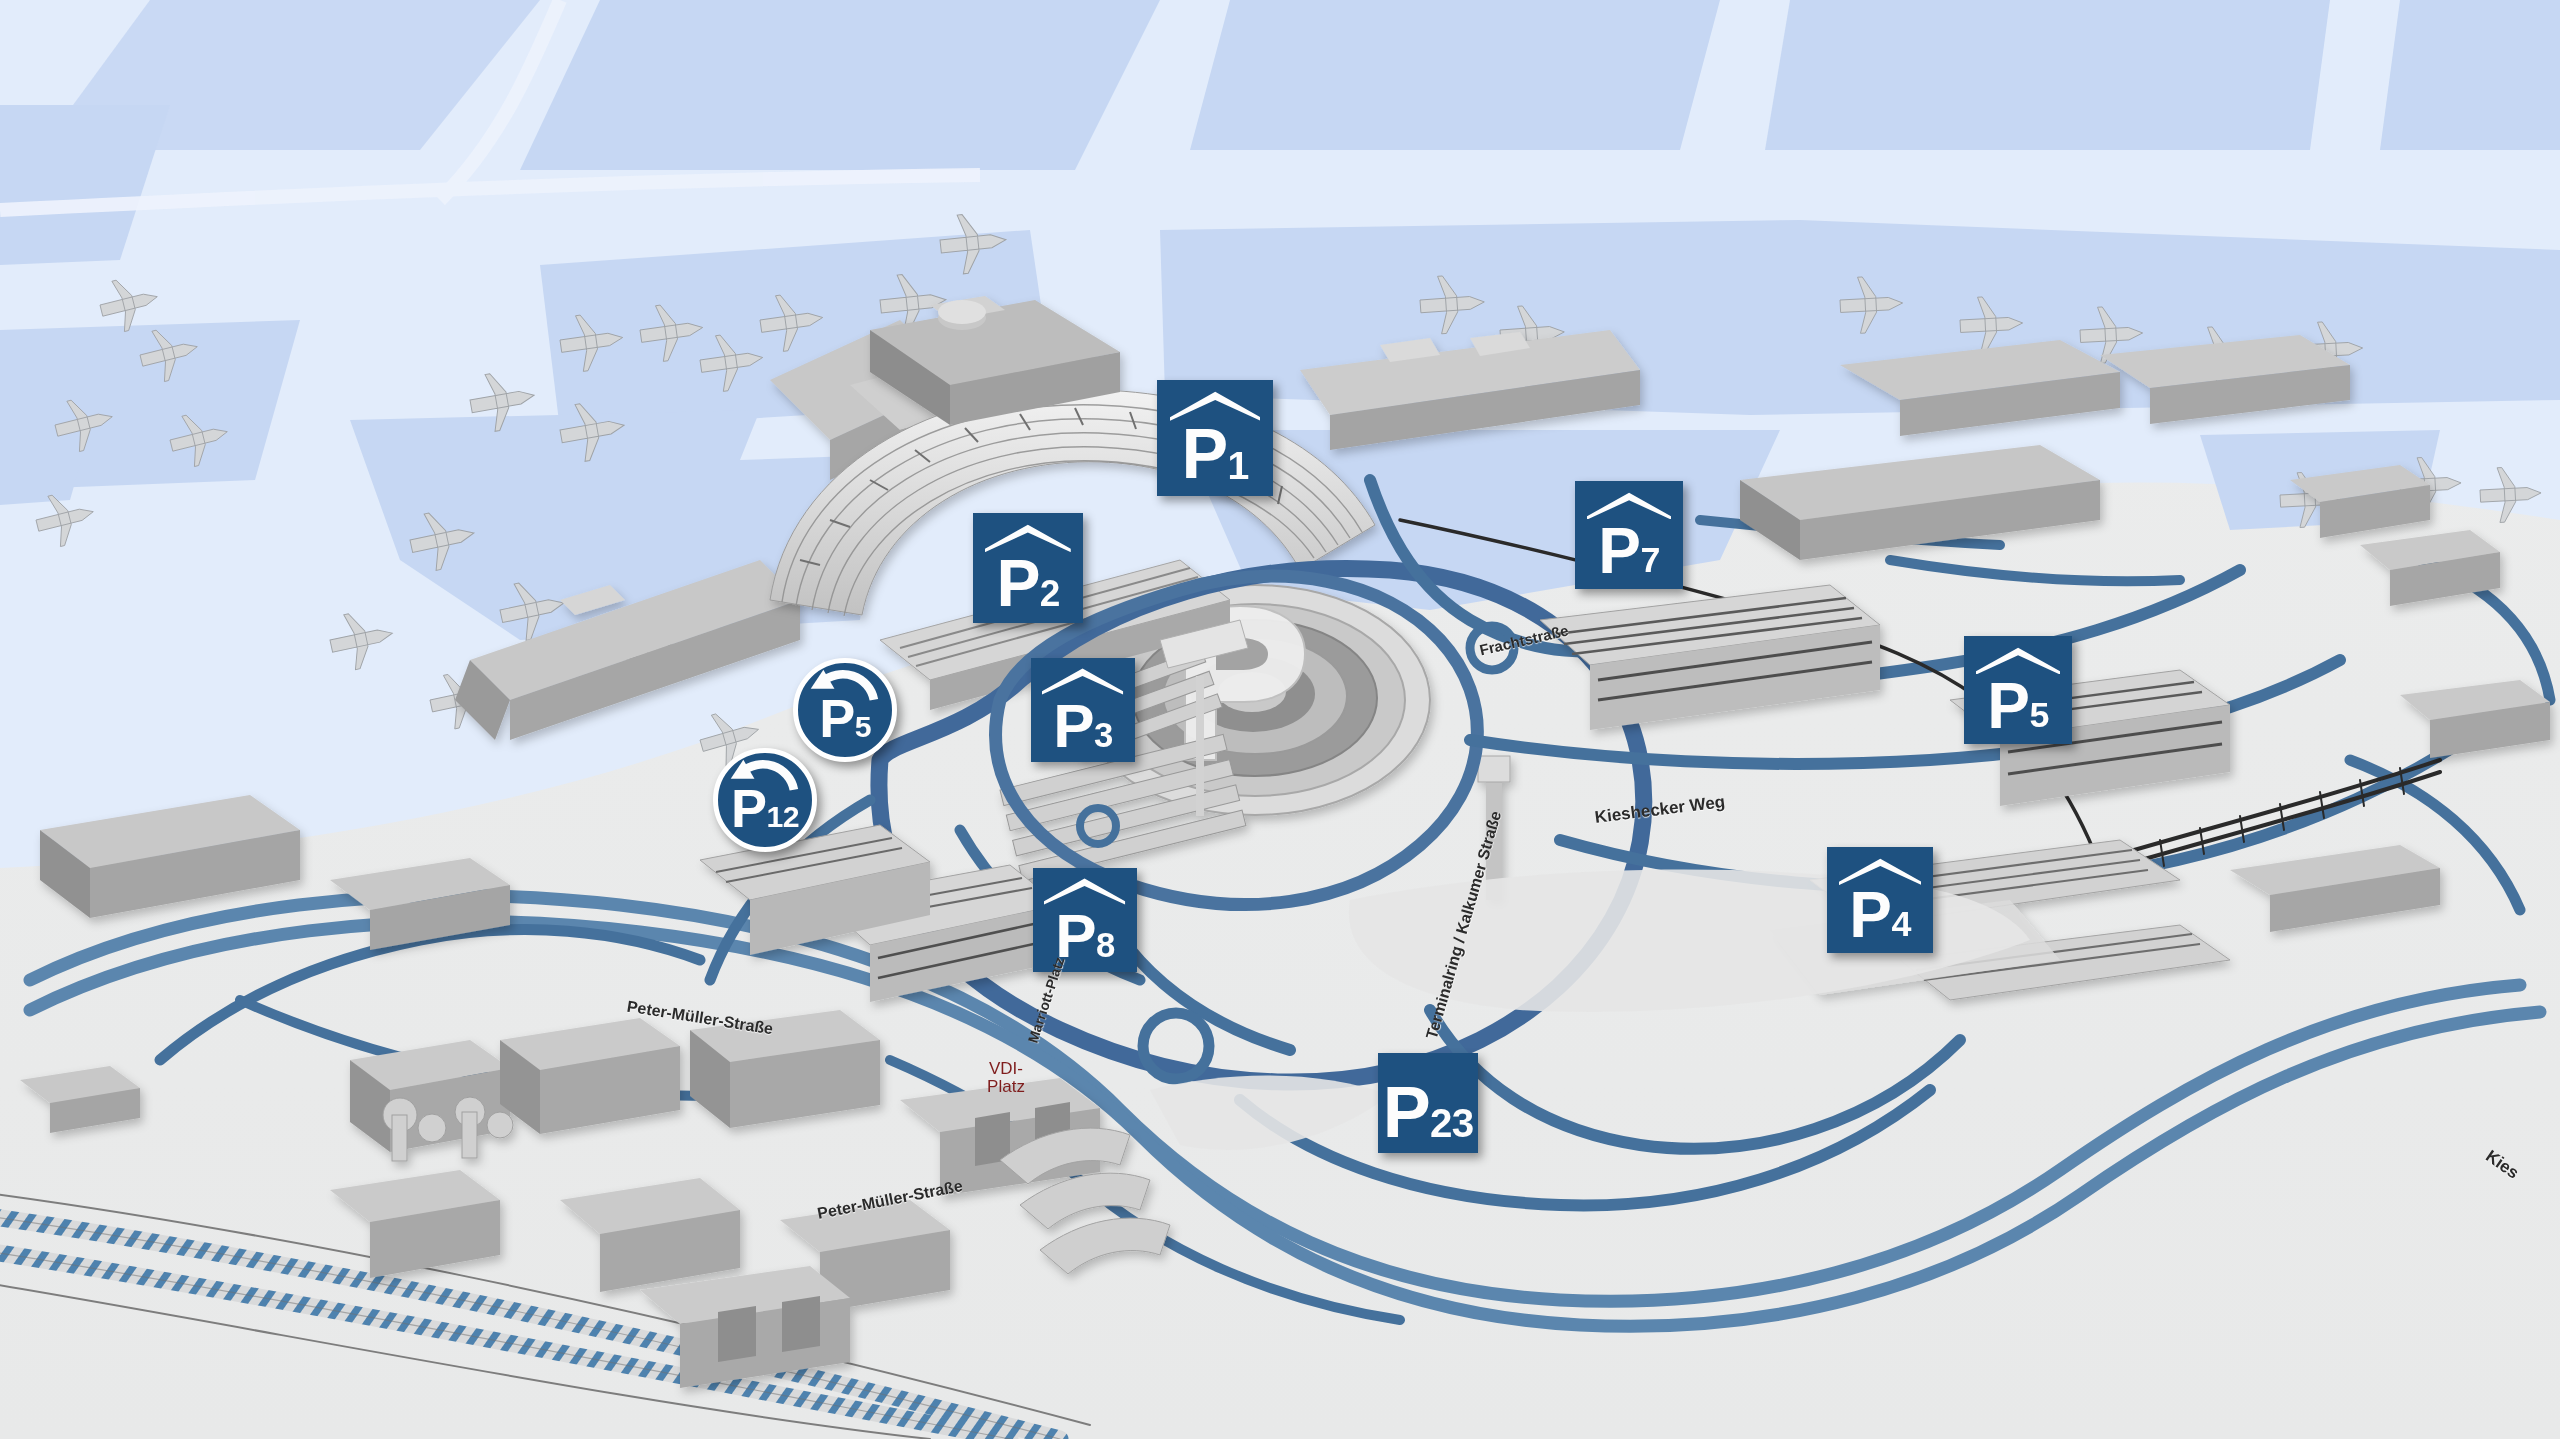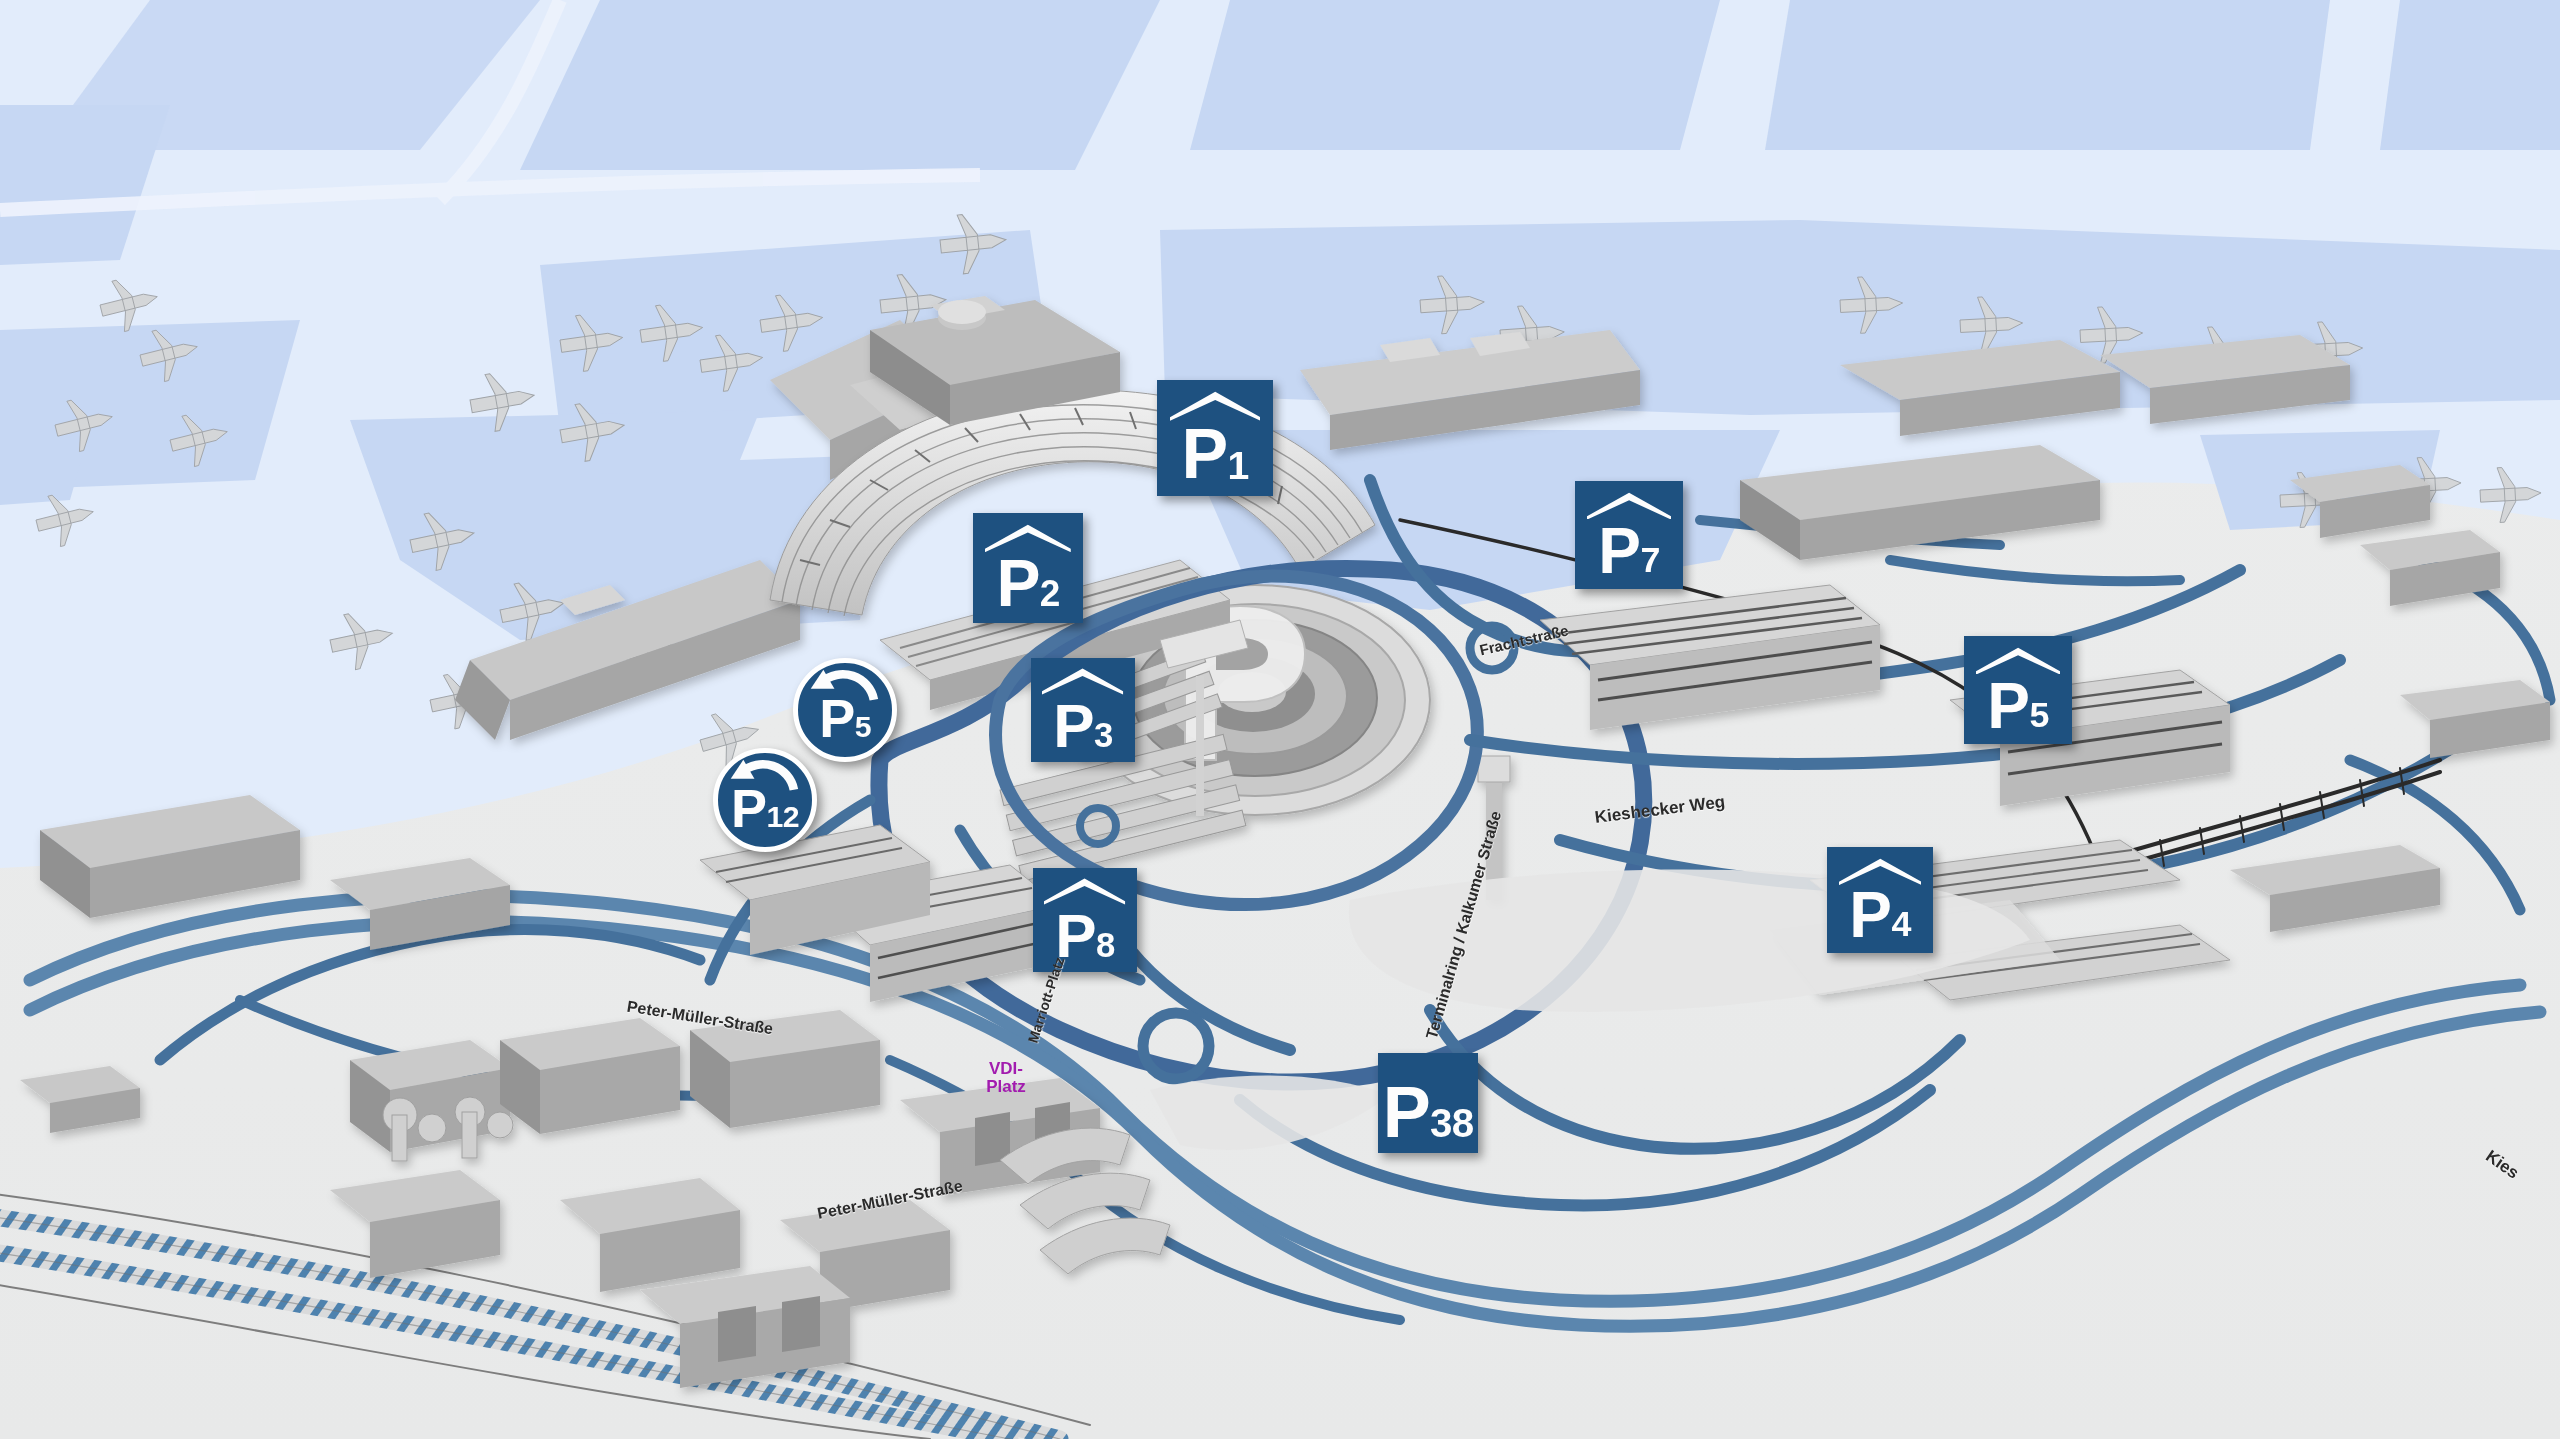--- a/index.html
+++ b/index.html
@@ -80,23 +80,23 @@
     position: absolute;
     color: #2b2b2b;
     font-family: "Liberation Sans", sans-serif;
     font-weight: bold;
     white-space: nowrap;
     text-shadow: 0 1px 1px rgba(255,255,255,0.85);
     pointer-events: none;
   }
   .place-label {
     position: absolute;
-    color: #a21caf;
+    color: #7f1d1d;
     font-family: "Liberation Sans", sans-serif;
-    font-weight: bold;
+    font-weight: normal;
     text-align: center;
     line-height: 1.08;
     white-space: pre-line;
     pointer-events: none;
   }
 </style>
 </head>
 <body>
 
 <div id="map-root">
@@ -709,21 +709,21 @@
           <div class="plabel" style="font-size: 54px; margin-bottom: 13.52px;">
             <span class="pchar">P</span>
             <span class="pnum">12</span>
           </div>
         </div>
       </div>
       <div class="marker square" style="left: 1378px; top: 1053px; width: 100px; height: 100px;">
         <div class="face">
           <div class="plabel" style="font-size: 72px; margin-bottom: 8px;">
             <span class="pchar">P</span>
-            <span class="pnum">38</span>
+            <span class="pnum">23</span>
           </div>
         </div>
       </div>
     </div>
 
   <div id="labels">
       <div class="street-label" style="left: 1524px; top: 640px; font-size: 15px; transform: translate(-50%, -50%) rotate(-13deg);">Frachtstraße</div>
       <div class="street-label" style="left: 1660px; top: 810px; font-size: 17px; transform: translate(-50%, -50%) rotate(-7deg);">Kieshecker Weg</div>
       <div class="street-label" style="left: 2502px; top: 1165px; font-size: 17px; transform: translate(-50%, -50%) rotate(35deg);">Kies</div>
       <div class="street-label" style="left: 1464px; top: 925px; font-size: 16px; transform: translate(-50%, -50%) rotate(-74deg);">Terminalring / Kalkumer Straße</div>

